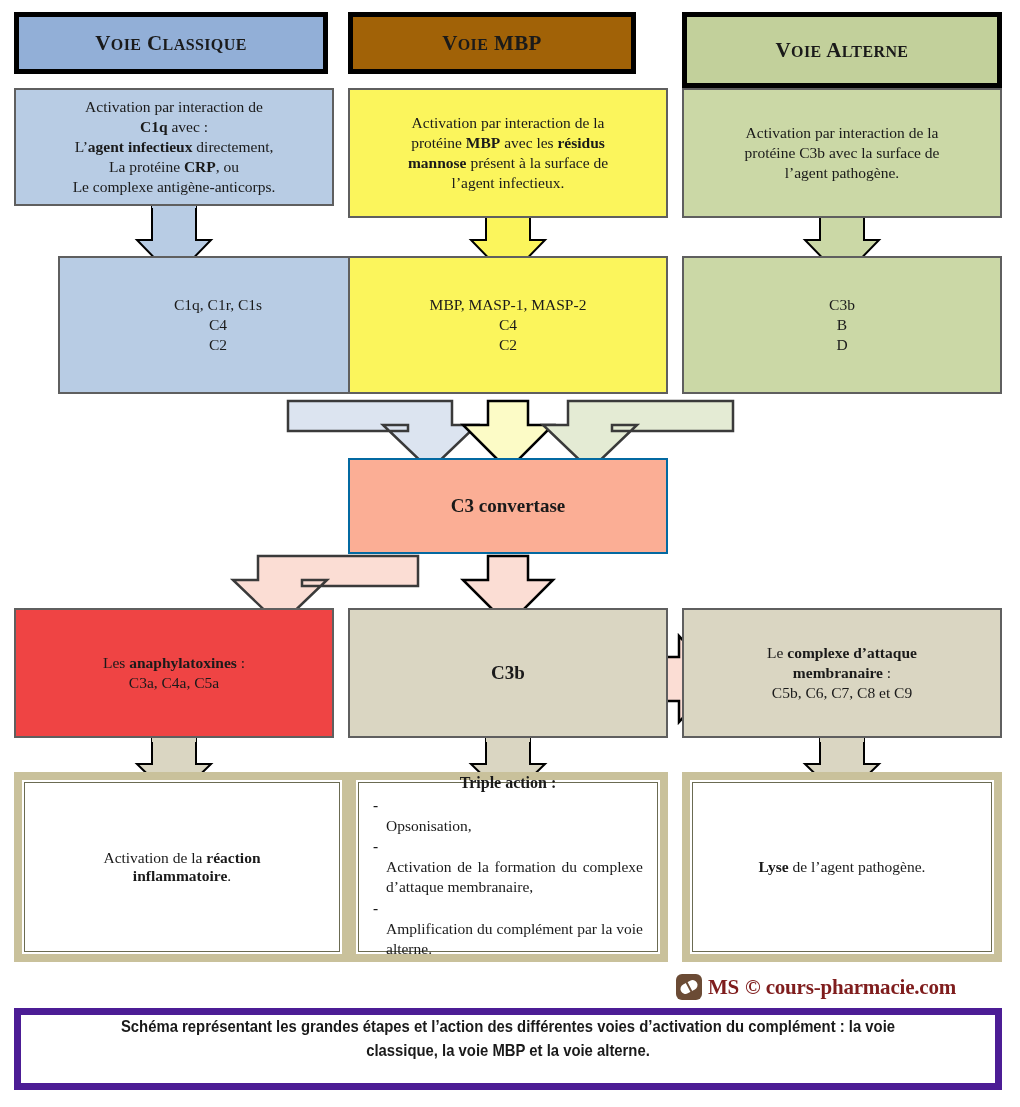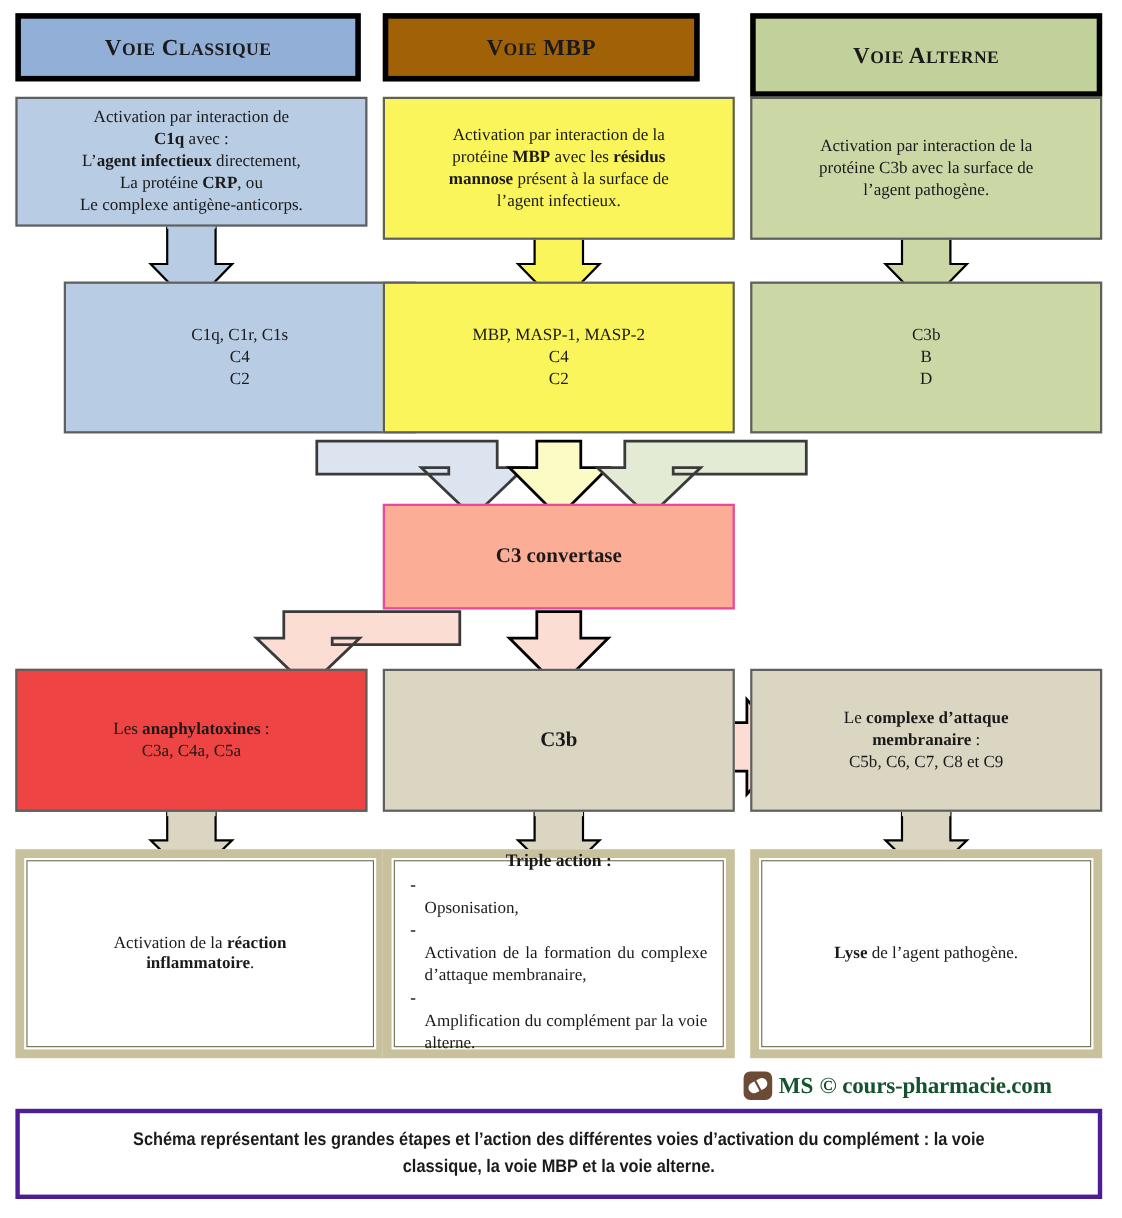--- a/index.html
+++ b/index.html
@@ -12,44 +12,44 @@
 
   .hdr{border:5px solid #000;}
   .hdr .inner{font-weight:bold;font-size:21px;letter-spacing:.4px;}
   .sc{font-size:16px;}          
 
   .act{border:2px solid #5f5f5f;font-size:15.5px;}
   .act .inner{padding:0 10px;font-family:Liberation Serif, serif;}
 
   .comp{border:2px solid #5f5f5f;font-size:15.5px;}
 
-  .conv{border:2px solid #ec4899;}
+  .conv{border:2px solid #0369a1;}
   .conv .inner{font-weight:bold;font-size:19px;}
 
   .eff{border:2px solid #5f5f5f;font-size:15.5px;}
   .eff .inner{padding:0 12px;}
 
   .outer-d{position:absolute;box-sizing:border-box;border:8px solid #C9C19B;background:#fff;}
   .outer-d .win{position:absolute;left:2px;top:2px;right:2px;bottom:2px;border:1.5px solid #6b6b52;background:#fff;
                 display:flex;align-items:center;justify-content:flex-end;}
   .outer-d .inner{font-size:15.5px;padding:0 14px;width:100%;}
 
   .triple .inner{text-align:left;}
   .triple .thead{text-align:center;font-weight:bold;font-size:16px;margin-bottom:4px;}
   .triple ul{list-style:none;margin:0;padding:0;}
   .triple li{display:flex;align-items:flex-start;margin-bottom:1px;}
   .triple li .dash{font-weight:bold;width:13px;flex:0 0 13px;}
   .triple li .txt{flex:1;text-align:justify;text-align-last:left;line-height:1.3;margin-top:20px;}
 
-  .cap{position:absolute;box-sizing:border-box;border:4px solid #4c1d95;background:#fff;
-       display:flex;align-items:center;justify-content:center;}
+  .cap{position:absolute;box-sizing:border-box;border:7px solid #4c1d95;background:#fff;
+       display:flex;justify-content:center;}
   .cap .inner{font-weight:bold;font-size:16.5px;text-align:center;line-height:1.45;padding:0 18px;
               font-family:"Liberation Sans Narrow","Liberation Sans",sans-serif;transform:scaleX(.9);}
 
-  .brand{position:absolute;display:flex;align-items:center;gap:6px;color:#14532d;}
+  .brand{position:absolute;display:flex;align-items:center;gap:6px;color:#7f1d1d;}
   .brand .mark{width:26px;height:26px;border-radius:6px;background:#6B4B35;position:relative;flex:0 0 26px;}
   .brand .mark::after{content:"";position:absolute;left:4px;top:8px;width:18px;height:10px;border-radius:5px;
                       background:#fff;transform:rotate(-28deg);}
   .brand .mark::before{content:"";position:absolute;left:12px;top:6px;width:2px;height:14px;background:#6B4B35;
                        transform:rotate(-28deg);z-index:2;}
   .brand .btxt{font-weight:bold;font-size:21px;letter-spacing:-.2px;white-space:nowrap;}
   b{font-weight:bold;}
 </style>
 </head>
 <body>

